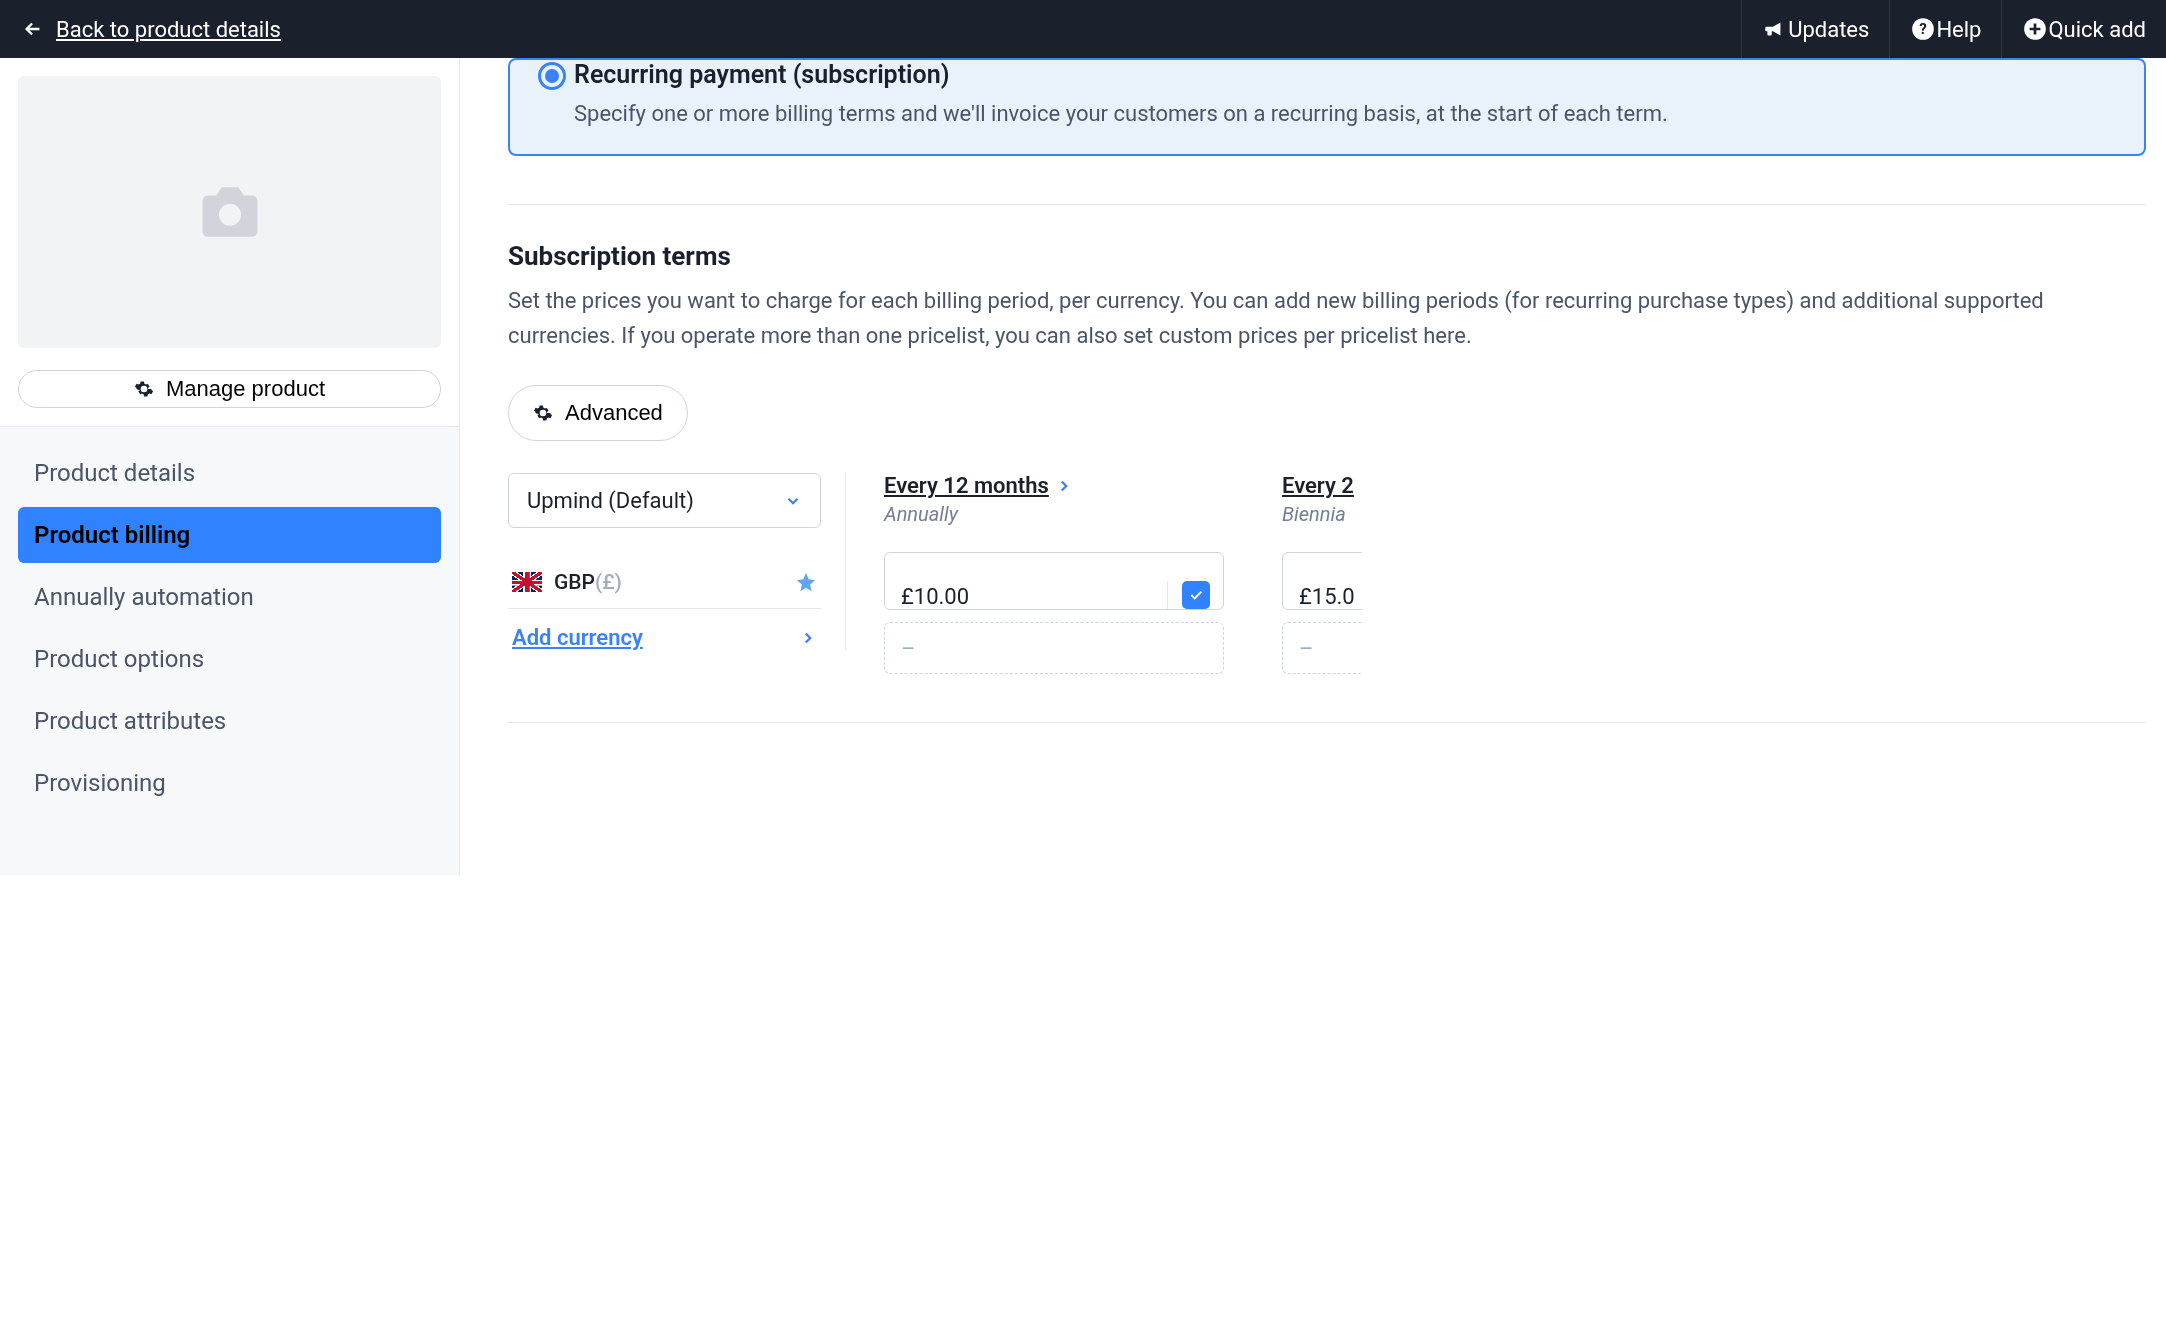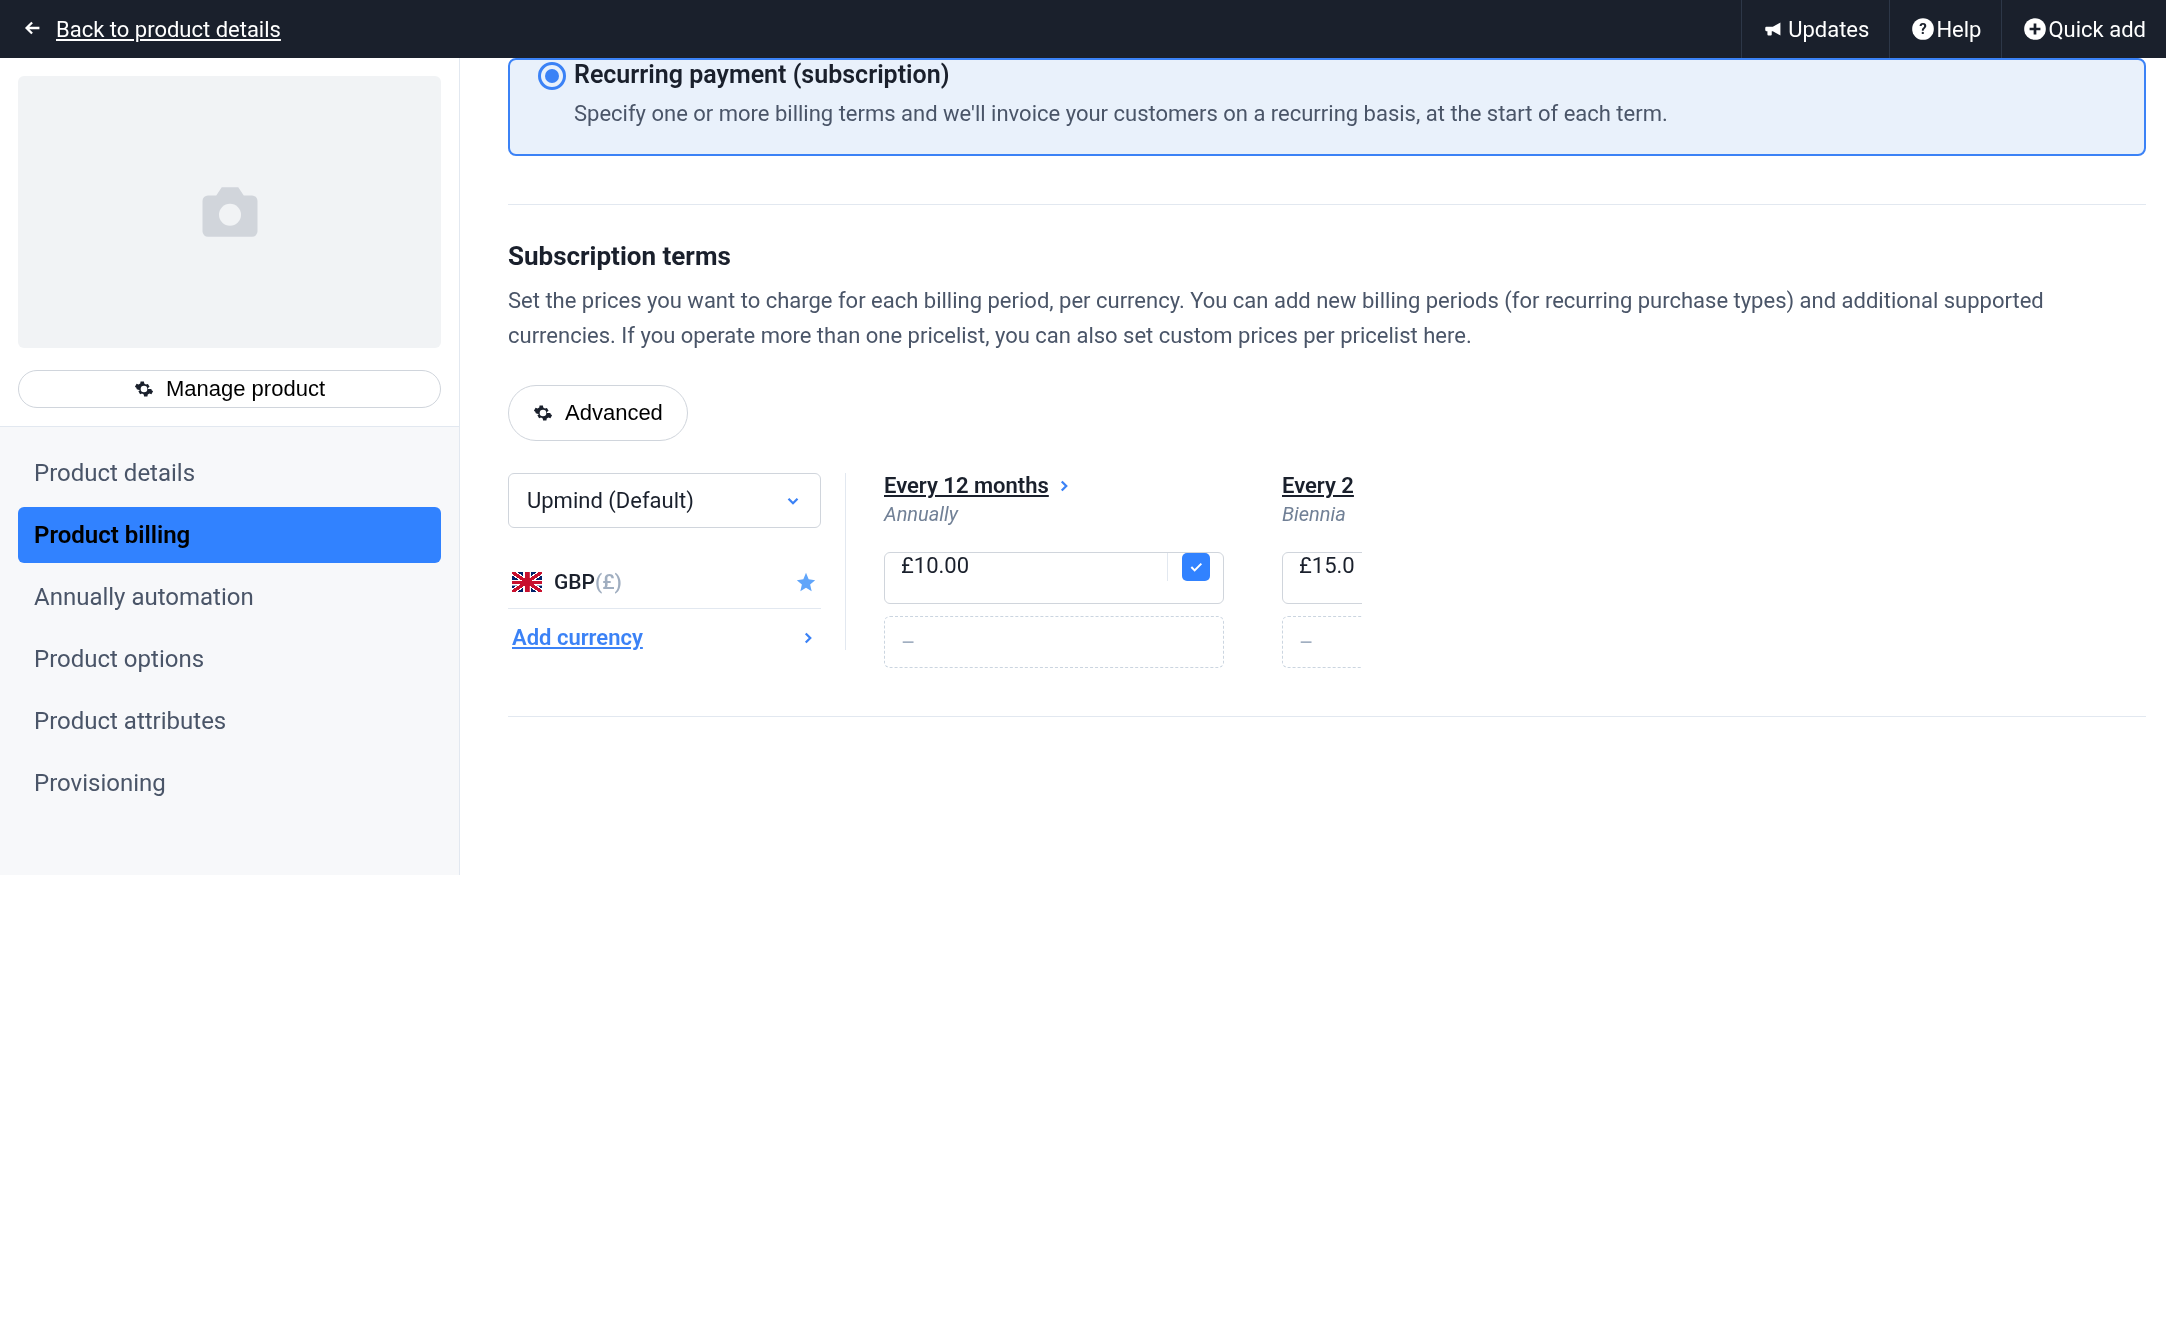--- a/index.html
+++ b/index.html
@@ -1,19 +1,19 @@
 <!DOCTYPE html>
 <html><head>
 <meta charset="utf-8">
 <style>
 * { box-sizing: border-box; margin: 0; padding: 0; }
 body { font-family: -apple-system, BlinkMacSystemFont, "Segoe UI", Roboto, sans-serif; background: #fff; color: #1a202c; }
 
 .topbar { background: #1a202c; height: 58px; display: flex; align-items: center; color: #fff; }
-.back-link { display: flex; align-items: flex-start; gap: 12px; padding: 0 22px; font-size: 22px; text-decoration: underline; cursor: pointer; }
+.back-link { display: flex; align-items: center; gap: 12px; padding: 0 22px; font-size: 22px; text-decoration: underline; cursor: pointer; }
 .back-link .arrow { width: 22px; height: 22px; }
 .topbar-spacer { flex: 1; }
 .topbar-item { display: flex; align-items: center; gap: 0; padding: 0 20px; height: 58px; border-left: 1px solid #2d3748; font-size: 22px; cursor: pointer; }
 .topbar-item .ico { width: 26px; height: 26px; fill: #fff; }
 
 .layout { display: flex; }
 .sidebar { width: 460px; background: #f7f8fa; border-right: 1px solid #e2e8f0; padding-bottom: 40px; }
 .sidebar-top { background: #fff; border-bottom: 1px solid #e2e8f0; padding: 18px; }
 .image-placeholder { background: #f1f3f5; border-radius: 6px; height: 272px; display: flex; align-items: center; justify-content: center; margin-bottom: 22px; }
 .camera-icon { width: 66px; height: 56px; fill: #d1d5db; }
@@ -58,21 +58,21 @@
 .chev-right { width: 18px; height: 18px; stroke: #3b82f6; stroke-width: 3; fill: none; }
 
 .periods { display: flex; gap: 58px; min-width: 0; }
 .period-col { width: 340px; flex-shrink: 0; }
 .period-col.cut { width: 80px; overflow: hidden; }
 .period-col.cut .period-head, .period-col.cut .price-input-wrap, .period-col.cut .dashed-box { width: 340px; }
 .period-head { margin-bottom: 26px; }
 .period-title { font-size: 22px; font-weight: 600; text-decoration: underline; display: inline-flex; align-items: center; gap: 6px; cursor: pointer; }
 .period-sub { font-size: 20px; color: #718096; font-style: italic; margin-top: 4px; }
 
-.price-input-wrap { display: flex; border: 1px solid #d0d5dc; border-radius: 6px; overflow: hidden; margin-bottom: 12px; height: 52px; align-items: flex-start; }
+.price-input-wrap { display: flex; border: 1px solid #d0d5dc; border-radius: 6px; overflow: hidden; margin-bottom: 12px; height: 58px; align-items: flex-end; }
 .price-text { flex: 1; padding: 0 16px; font-size: 22px; border: none; outline: none; display: flex; align-items: center; }
 .price-check { width: 56px; display: flex; align-items: center; justify-content: center; border-left: 1px solid #e2e8f0; }
 .checkbox-on { width: 28px; height: 28px; background: #3182ff; border-radius: 5px; display: flex; align-items: center; justify-content: center; }
 .check-mark { width: 16px; height: 16px; stroke: #fff; stroke-width: 3; fill: none; }
 
 .dashed-box { border: 1px dashed #cbd5e0; border-radius: 6px; height: 52px; display: flex; align-items: center; padding: 0 16px; color: #a0aec0; font-size: 22px; }
 </style>
 </head>
 <body>
 

